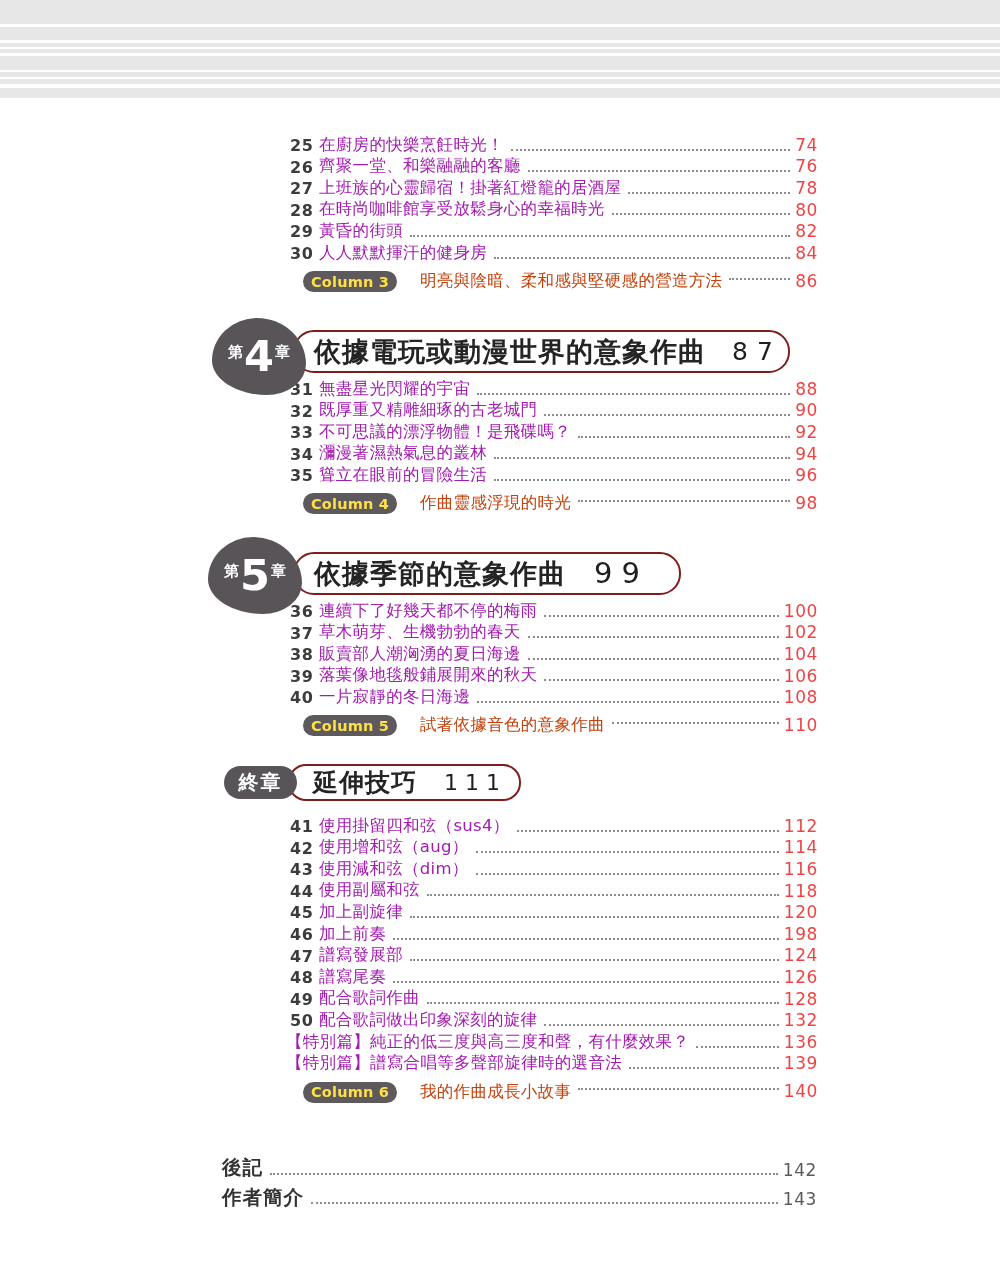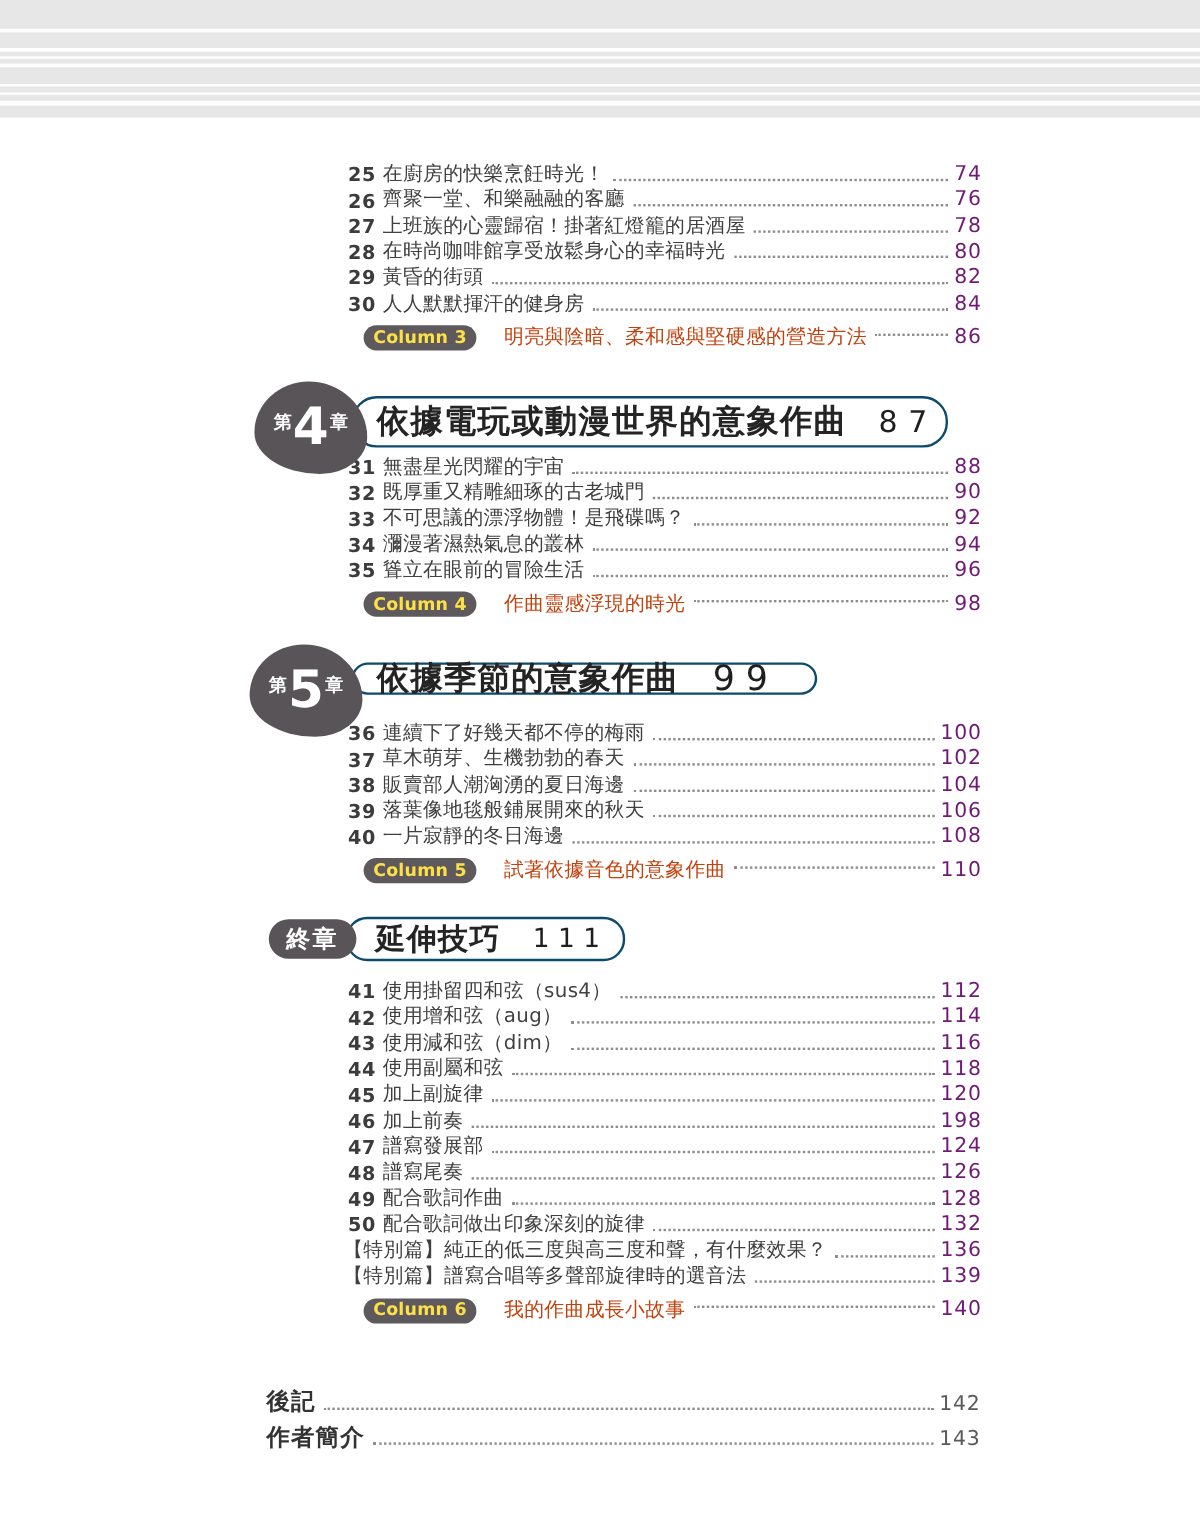--- a/index.html
+++ b/index.html
@@ -11,45 +11,45 @@
   
   .stripe{position:absolute;left:0;width:1000px;background:#e7e7e7}
   .s1{top:0;height:24px}.s2{top:27px;height:13px}.s3{top:43px;height:4px}
   .s4{top:48.5px;height:4px}.s5{top:56px;height:14px}.s6{top:72px;height:5px}
   .s7{top:79px;height:5px}.s8{top:88px;height:10px}
 
   
   .list{position:absolute;left:290px;width:528px}
   .row{display:flex;align-items:flex-end;height:21.6px}
   .num{flex:none;width:29px;font-size:16px;font-weight:bold;color:#3c3c3c;letter-spacing:.5px;line-height:1.1}
-  .ttl{font-size:16.5px;color:#404040;letter-spacing:.3px;white-space:nowrap;line-height:1.15}
+  .ttl{font-size:16.5px;color:#a21caf;letter-spacing:.3px;white-space:nowrap;line-height:1.15}
   .leader{flex:1;min-width:10px;border-bottom:2px dotted #8d8d8d;margin:0 5px 4px 7px}
-  .pg{font-size:17px;color:#701a75;letter-spacing:.6px;line-height:1.05}
+  .pg{font-size:17px;color:#ef4444;letter-spacing:.6px;line-height:1.05}
   .special .ttl{margin-left:-4px}
   .colrow{margin-top:7.5px;height:23px;align-items:center}
   .pill{flex:none;display:flex;align-items:center;justify-content:center;
     background:#5d595c;color:#fde047;border-radius:11px;width:94px;height:21px;
     font-size:14.5px;font-weight:bold;letter-spacing:.2px;margin-left:13px}
   .colrow .ttl{margin-left:23px;color:#c2410c}
   .colrow .leader{margin-bottom:6px}
 
   
-  .chapter-box{position:absolute;background:#fff;border:2px solid #0c4a6e;
+  .chapter-box{position:absolute;background:#fff;border:2px solid #7f1d1d;
     display:flex;align-items:center;z-index:1;white-space:nowrap}
   .c-title{font-size:27px;font-weight:bold;color:#242424;letter-spacing:1px;line-height:1}
   .c-page{color:#1f1f1f;line-height:1}
   .chapter-badge{position:absolute;display:flex;align-items:center;justify-content:center;
     background:#585458;color:#fff;z-index:2}
   .badge-oval{width:94px;height:77px;border-radius:48% 52% 42% 58% / 55% 60% 40% 45%}
   .b-pre,.b-suf{font-size:15px;font-weight:bold;transform:translateY(-4px);line-height:1}
   .b-num{font-size:43px;font-weight:bold;line-height:1;margin:0 1px}
   #ch4-box{left:293px;top:330px;width:497px;height:43px;border-radius:21px;padding-left:19px}
   #ch4-box .c-page{margin-left:26px;font-size:25px;letter-spacing:9px}
   #ch4-badge{left:212px;top:318px}
-  #ch5-box{left:293px;top:552px;width:388px;height:27px;border-radius:21px;padding-left:19px}
+  #ch5-box{left:293px;top:552px;width:388px;height:43px;border-radius:21px;padding-left:19px}
   #ch5-box .c-page{margin-left:28px;font-size:29px;letter-spacing:9px}
   #ch5-badge{left:208px;top:537px}
   #fin-box{left:288px;top:764px;width:233px;height:37px;border-radius:18px;padding-left:23px}
   #fin-box .c-title{font-size:25px}
   #fin-box .c-page{margin-left:27px;font-size:22px;font-weight:normal;letter-spacing:7px}
   #fin-badge{left:224px;top:766px;width:73px;height:33px;border-radius:17px;
     font-size:20px;font-weight:bold;letter-spacing:2px}
 
   
   #list1{top:133px}

